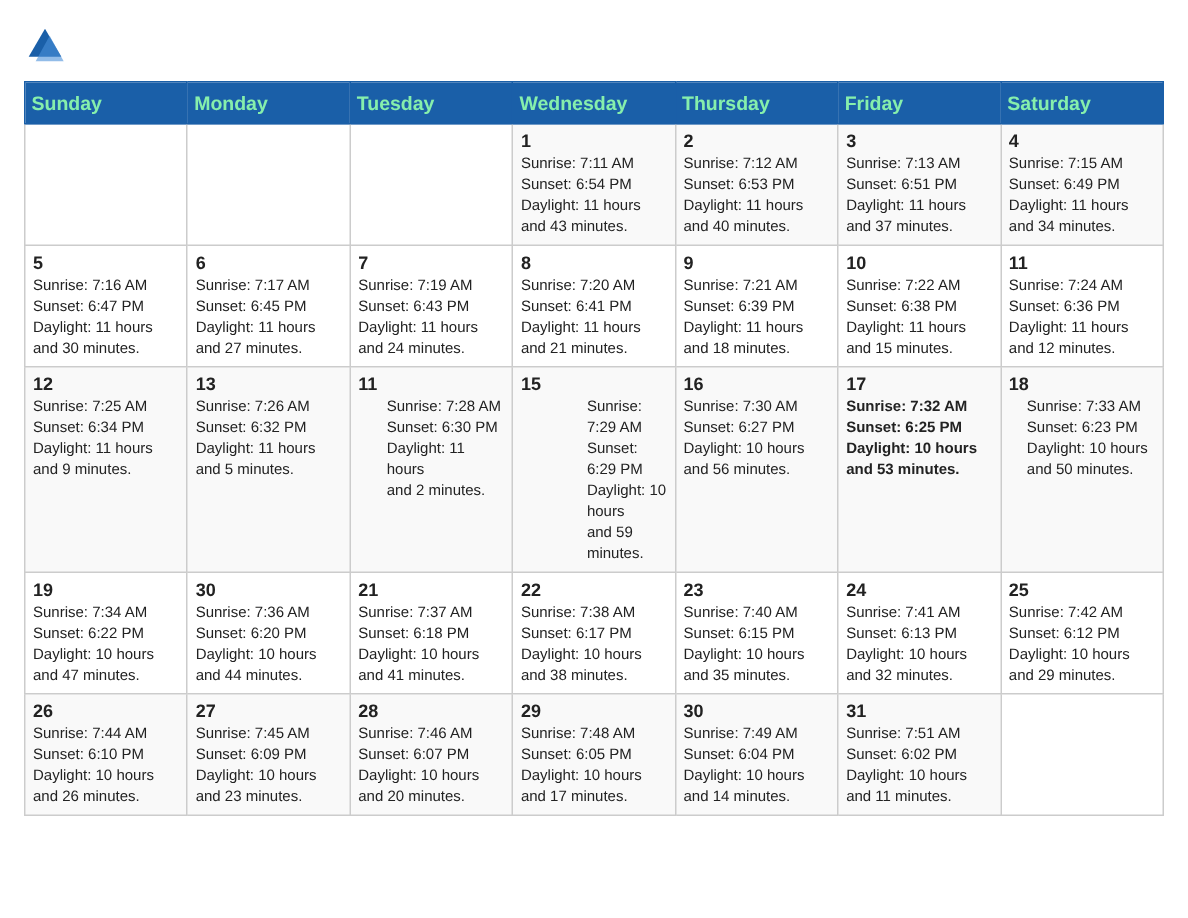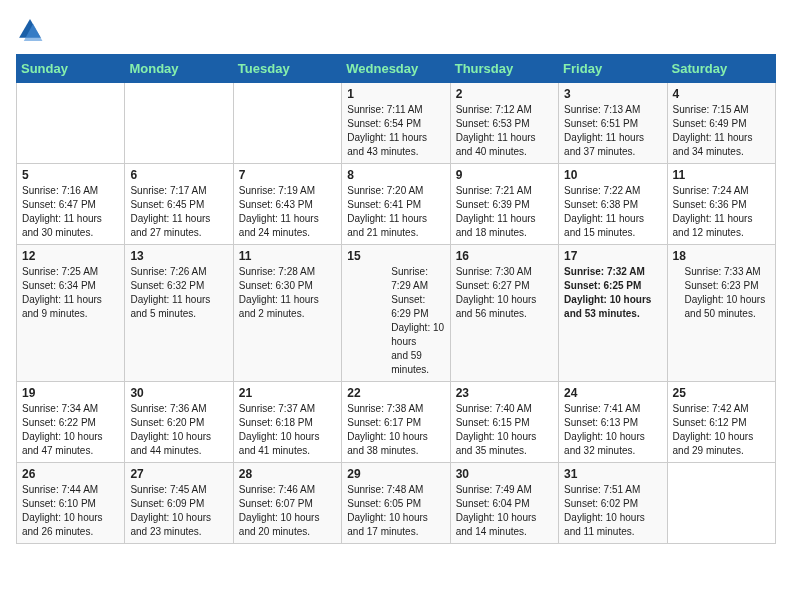--- a/index.html
+++ b/index.html
@@ -220,21 +220,21 @@
         </td>
         <td>
           <span class="day-number">13</span>
           <div class="cell-text" style="white-space: pre-line;">Sunrise: 7:26 AM
 Sunset: 6:32 PM
 Daylight: 11 hours
 and 5 minutes.</div>
         </td>
         <td>
           <span class="day-number">11</span>
-          <div class="cell-text" style="white-space: pre-line;">Sunrise: 7:28 AM
+          <div class="cell-text" style="white-space: pre-line; margin-left: 19px;">Sunrise: 7:28 AM
 Sunset: 6:30 PM
 Daylight: 11 hours
 and 2 minutes.</div>
         </td>
         <td>
           <span class="day-number">15</span>
           <div class="cell-text" style="white-space: pre-line; margin-left: 44px;">Sunrise: 7:29 AM
 Sunset: 6:29 PM
 Daylight: 10 hours
 and 59 minutes.</div>

